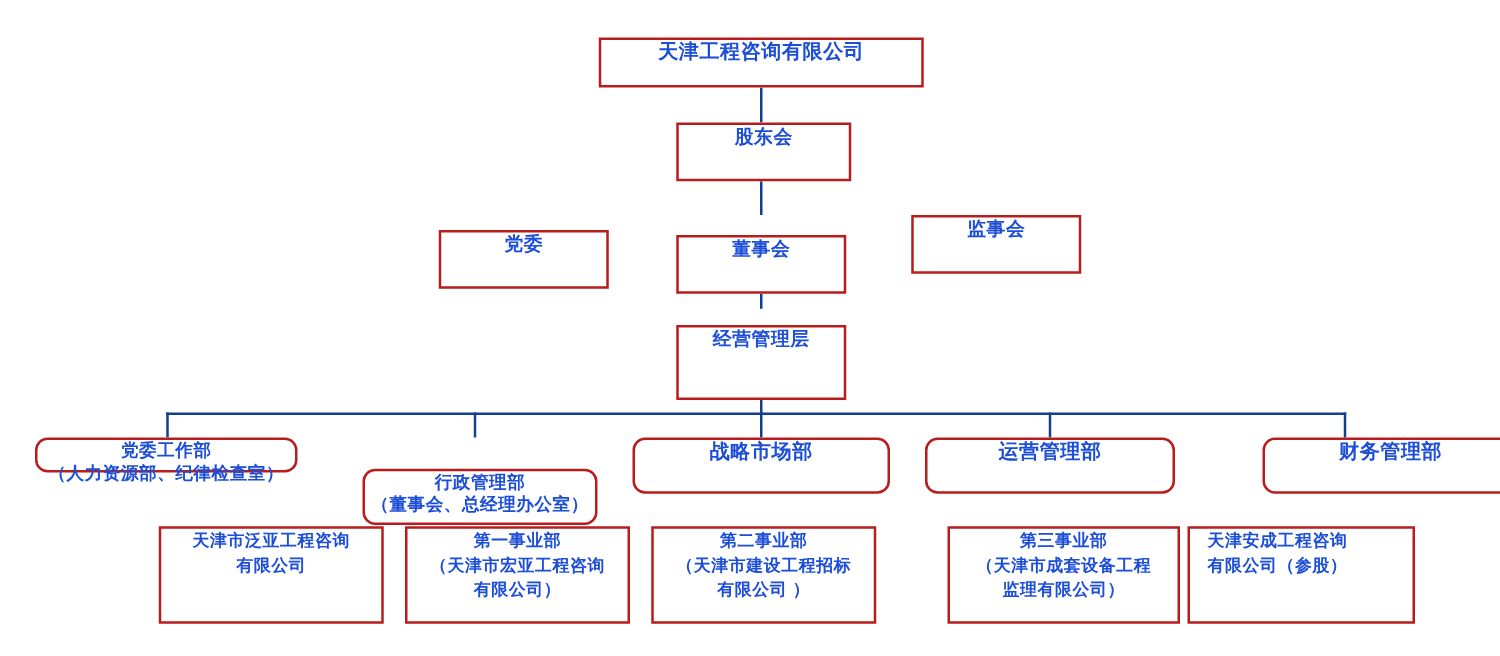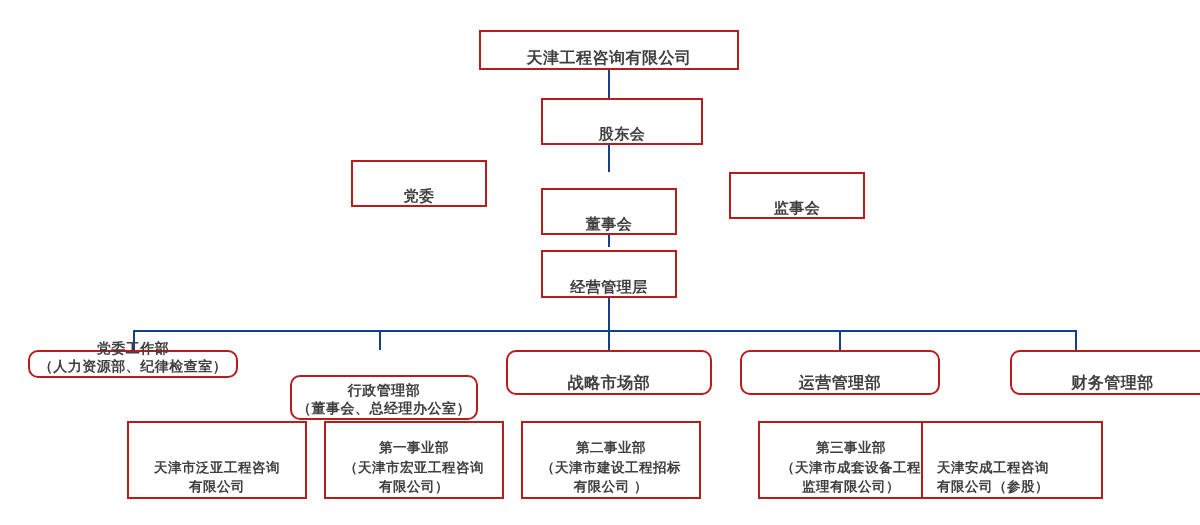--- a/index.html
+++ b/index.html
@@ -18,24 +18,24 @@
     position: absolute;
     left: 0; top: 0;
     width: 1200px;
     height: 525px;
   }
   .box {
     position: absolute;
     box-sizing: border-box;
     border: 3px solid #b91c1c;
     background: #ffffff;
-    color: #404040;
+    color: #1d4ed8;
     font-weight: bold;
     display: flex;
-    align-items: flex-end;
+    align-items: flex-start;
     justify-content: center;
     text-align: center;
     line-height: 1.28;
     letter-spacing: 0.5px;
     z-index: 2;
   }
   .box .txt {
     display: block;
     width: 100%;
     white-space: pre-line;
@@ -52,20 +52,21 @@
   .dept.single { font-size: 16px; }
   
   .sub {
     border-width: 2px;
     font-size: 13.5px;
     line-height: 1.45;
   }
   .sub.leftal {
     justify-content: flex-start;
     text-align: left;
+    margin-left: 29px;
   }
   .sub.leftal .txt { padding-left: 14px; }
 
   
   .vline, .hline {
     position: absolute;
     background: #12408c;
     z-index: 1;
   }
   .vline { width: 2px; }
@@ -85,35 +86,35 @@
   <div class="vline" style="left:133px; top:330px; height:20px;"></div>
   <div class="vline" style="left:379px; top:330px; height:20px;"></div>
   <div class="vline" style="left:608px; top:330px; height:20px;"></div>
   <div class="vline" style="left:839px; top:330px; height:20px;"></div>
   <div class="vline" style="left:1075px; top:330px; height:20px;"></div>
 
   <div class="box lvl-top" style="left:479px; top:30px; width:260px; height:40px;">
     <span class="txt">天津工程咨询有限公司</span>
   </div>
 
-  <div class="box lvl-node" style="left:541px; top:98px; width:162px; height:47px;">
+  <div class="box lvl-node" style="left:541px; top:98px; width:140px; height:47px;">
     <span class="txt">股东会</span>
   </div>
 
-  <div class="box lvl-node" style="left:351px; top:160px; width:136px; height:47px;">
+  <div class="box lvl-node" style="left:351px; top:184px; width:136px; height:47px;">
     <span class="txt">党委</span>
   </div>
   <div class="box lvl-node" style="left:541px; top:172px; width:136px; height:47px;margin-top:16px;">
     <span class="txt">董事会</span>
   </div>
   <div class="box lvl-node" style="left:729px; top:172px; width:136px; height:47px;">
     <span class="txt">监事会</span>
   </div>
 
-  <div class="box lvl-node" style="left:541px; top:250px; width:136px; height:48px;">
+  <div class="box lvl-node" style="left:541px; top:260px; width:136px; height:60px;">
     <span class="txt">经营管理层</span>
   </div>
 
   <div class="box dept" style="left:28px; top:350px; width:210px; height:28px;">
     <span class="txt">党委工作部
 （人力资源部、纪律检查室）</span>
   </div>
   <div class="box dept" style="left:290px; top:350px; width:188px; height:45px;margin-top:25px;">
     <span class="txt">行政管理部
 （董事会、总经理办公室）</span>

